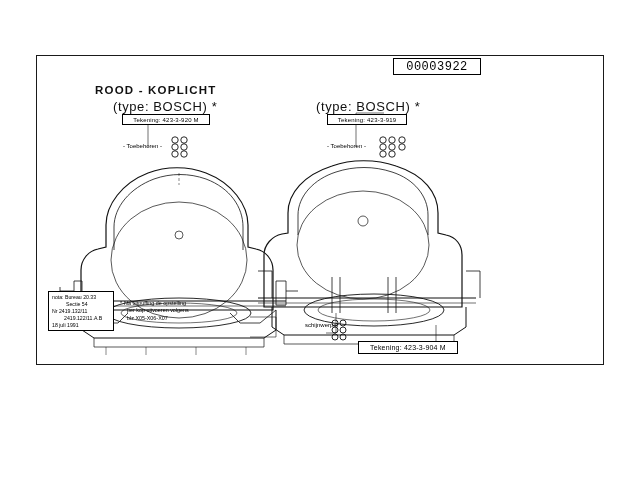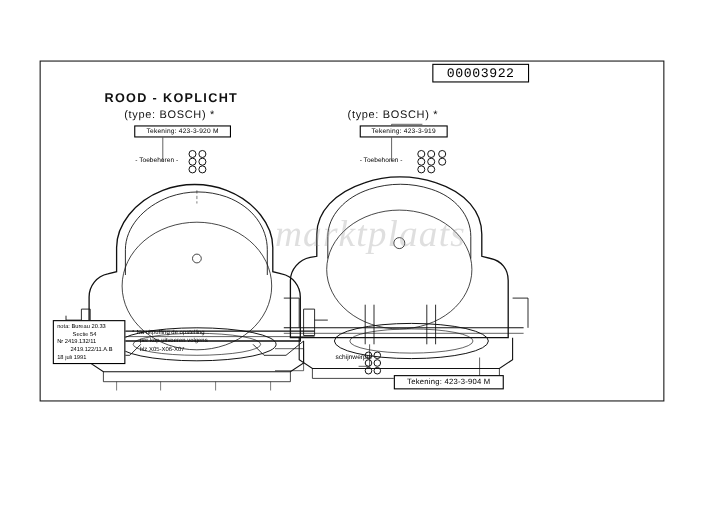--- a/index.html
+++ b/index.html
@@ -53,21 +53,21 @@
   .title {
     position: absolute;
     font-weight: bold;
     font-size: 11.5px;
     letter-spacing: 1.2px;
     color: #111;
     white-space: nowrap;
   }
   .subtitle {
     position: absolute;
-    font-size: 10px;
+    font-size: 13px;
     letter-spacing: 0.6px;
     color: #111;
     white-space: nowrap;
   }
   .left-title  { left: 95px;  top: 84px; text-align: right; }
   .left-sub    { left: 113px; top: 99px; }
   .right-title { left: 277px; top: 84px; }
   .right-sub   { left: 316px; top: 99px; }
 
   
@@ -237,21 +237,20 @@
 
       <line x1="400" y1="270" x2="400" y2="286" stroke-width="0.6"></line>
 
       <path d="M214,262 L240,262 L240,282 L214,282" stroke-width="0.6"></path>
 
       <line x1="320" y1="92" x2="320" y2="58" stroke-width="0.6"></line>
       <line x1="320" y1="58" x2="348" y2="58" stroke-width="0.6"></line>
     </g>
   </svg>
 
-  <div class="watermark">marktplaats</div>
 
   <div class="title left-title">ROOD - KOPLICHT</div>
   <div class="subtitle left-sub">(type: BOSCH) *</div>
   <div class="labelbox tek-left">Tekening: 423-3-920 M</div>
   <div class="toeb toeb-left">- Toebehoren -</div>
 
   <svg class="cluster" style="left:168px; top:134px; width:26px; height:26px;" viewBox="0 0 26 26">
     <g fill="none" stroke="#111" stroke-width="0.9">
       <circle cx="7" cy="6" r="3.2"></circle>
         <circle cx="7" cy="13" r="3.2"></circle>

